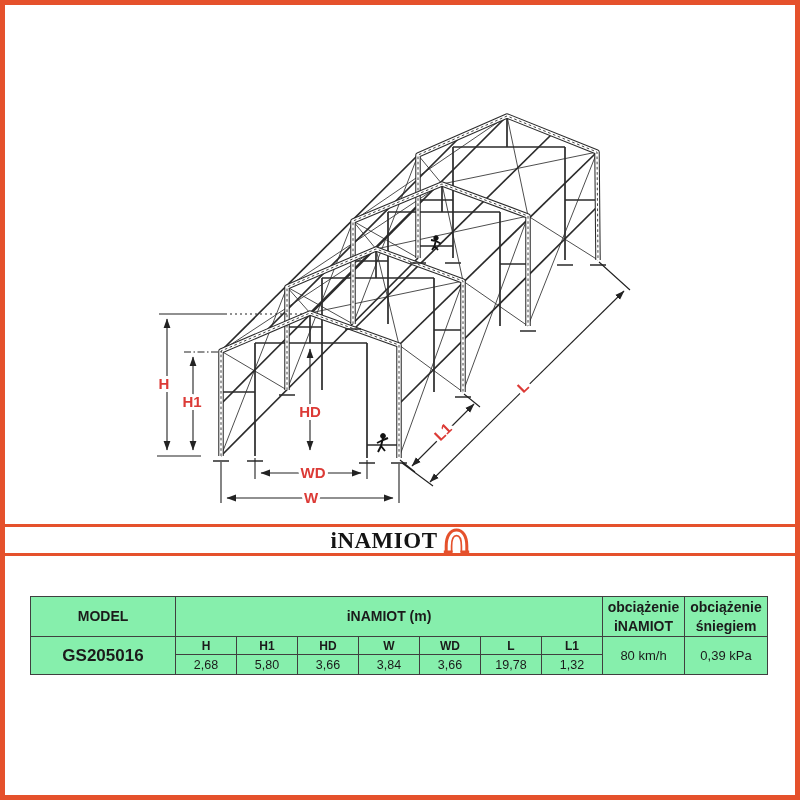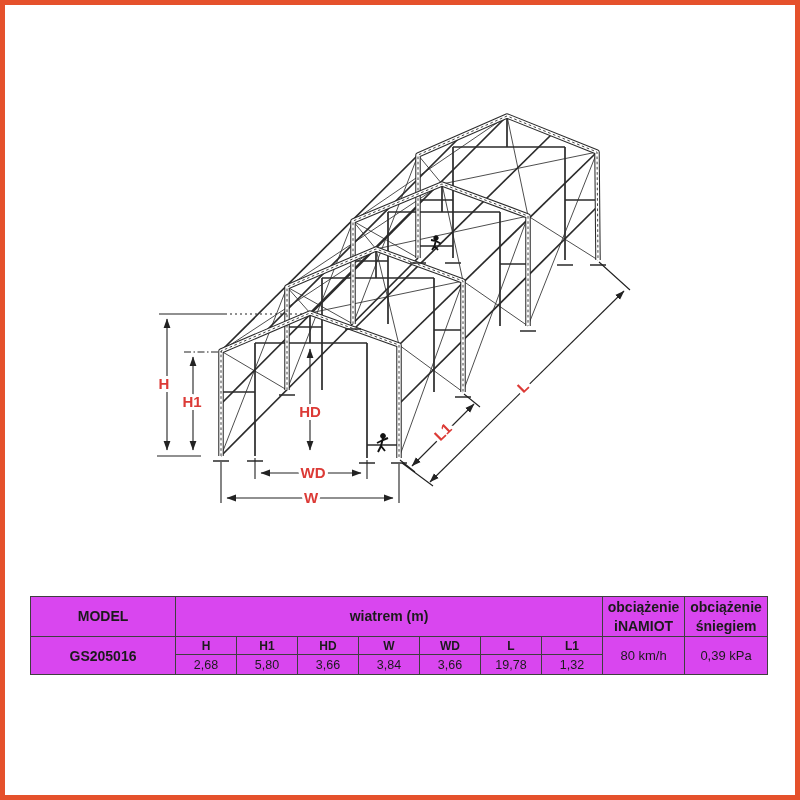--- a/index.html
+++ b/index.html
@@ -20,27 +20,27 @@
         paint-order:stroke;stroke-linejoin:round;text-anchor:middle;}
   .fig{stroke:#111;fill:#111;}
   
   .logo-band{position:absolute;left:0;right:0;top:524px;height:26px;background:#fff;
              border-top:3px solid #e5512c;border-bottom:3px solid #e5512c;
              display:flex;align-items:center;justify-content:center;gap:5px;z-index:4;}
   .brand{font-family:"Liberation Serif",serif;font-weight:bold;font-size:23px;color:#141414;
          letter-spacing:.5px;line-height:1;}
   
   .table-wrap{position:absolute;left:30px;top:596px;z-index:3;}
-  table.spec{border-collapse:collapse;table-layout:fixed;width:737px;background:#d946ef;color:#1b1b1b;}
+  table.spec{border-collapse:collapse;table-layout:fixed;width:737px;background:#86efac;color:#1b1b1b;}
   table.spec td,table.spec th{border:1.5px solid #3f3f3f;text-align:center;vertical-align:middle;padding:0;}
   .h-row{height:40px;}
   .sub-row{height:18px;}
   .val-row{height:20px;}
   .hdr{font-weight:bold;font-size:14px;line-height:1.3;}
-  .model-name{font-weight:bold;font-size:14px;}
+  .model-name{font-weight:bold;font-size:17px;}
   .dlabel{font-weight:bold;font-size:12px;}
   .dval{font-weight:normal;font-size:12.5px;}
   .loadval{font-weight:normal;font-size:13px;}
 </style>
 </head>
 <body>
 
 <div class="page">
   <div class="frame-border"></div>
 
@@ -127,39 +127,47 @@
       <text class="dlab" x="164" y="389">H</text>
       <text class="dlab" x="192" y="407">H1</text>
       <text class="dlab" x="310" y="417">HD</text>
       <text class="dlab" x="313" y="478">WD</text>
       <text class="dlab" x="311" y="503">W</text>
       <text class="dlab" x="443" y="437" transform="rotate(-44 443 432)">L1</text>
       <text class="dlab" x="523" y="392" transform="rotate(-44 523 387)">L</text>
     </g>
   </svg>
 
+  <div class="logo-band">
+    <span class="brand">iNAMIOT</span>
+    <svg width="27" height="26" viewBox="0 0 27 26">
+      <path d="M3.2,25 V19 C3.2,8.5 7.6,3 13.5,3 C19.4,3 23.8,8.5 23.8,19 V25" stroke="#e5512c" stroke-width="3" fill="none"></path>
+      <path d="M8.6,25 V19 C8.6,12 10.6,8.6 13.5,8.6 C16.4,8.6 18.4,12 18.4,19 V25" stroke="#e5512c" stroke-width="1.7" fill="none"></path>
+      <path d="M0.8,24.7 H9.6 M17.4,24.7 H26.2" stroke="#e5512c" stroke-width="2.6" fill="none"></path>
+    </svg>
+  </div>
 
   <div class="table-wrap">
     <table class="spec">
       <colgroup>
         <col style="width:145px">
         <col style="width:61px">
           <col style="width:61px">
           <col style="width:61px">
           <col style="width:61px">
         <col style="width:61px">
           <col style="width:61px">
           <col style="width:61px">
         <col style="width:82px">
           <col style="width:83px">
       </colgroup>
       <tbody>
           <tr class="h-row">
         <th class="hdr">MODEL</th>
-        <th class="hdr" colspan="7">wiatrem (m)</th>
+        <th class="hdr" colspan="7">iNAMIOT (m)</th>
         <th class="hdr">obciążenie iNAMIOT</th>
         <th class="hdr">obciążenie śniegiem</th>
       </tr>
       <tr class="sub-row">
         <td class="model-name" rowspan="2">GS205016</td>
         <td class="dlabel">H</td>
         <td class="dlabel">H1</td>
         <td class="dlabel">HD</td>
         <td class="dlabel">W</td>
         <td class="dlabel">WD</td>

